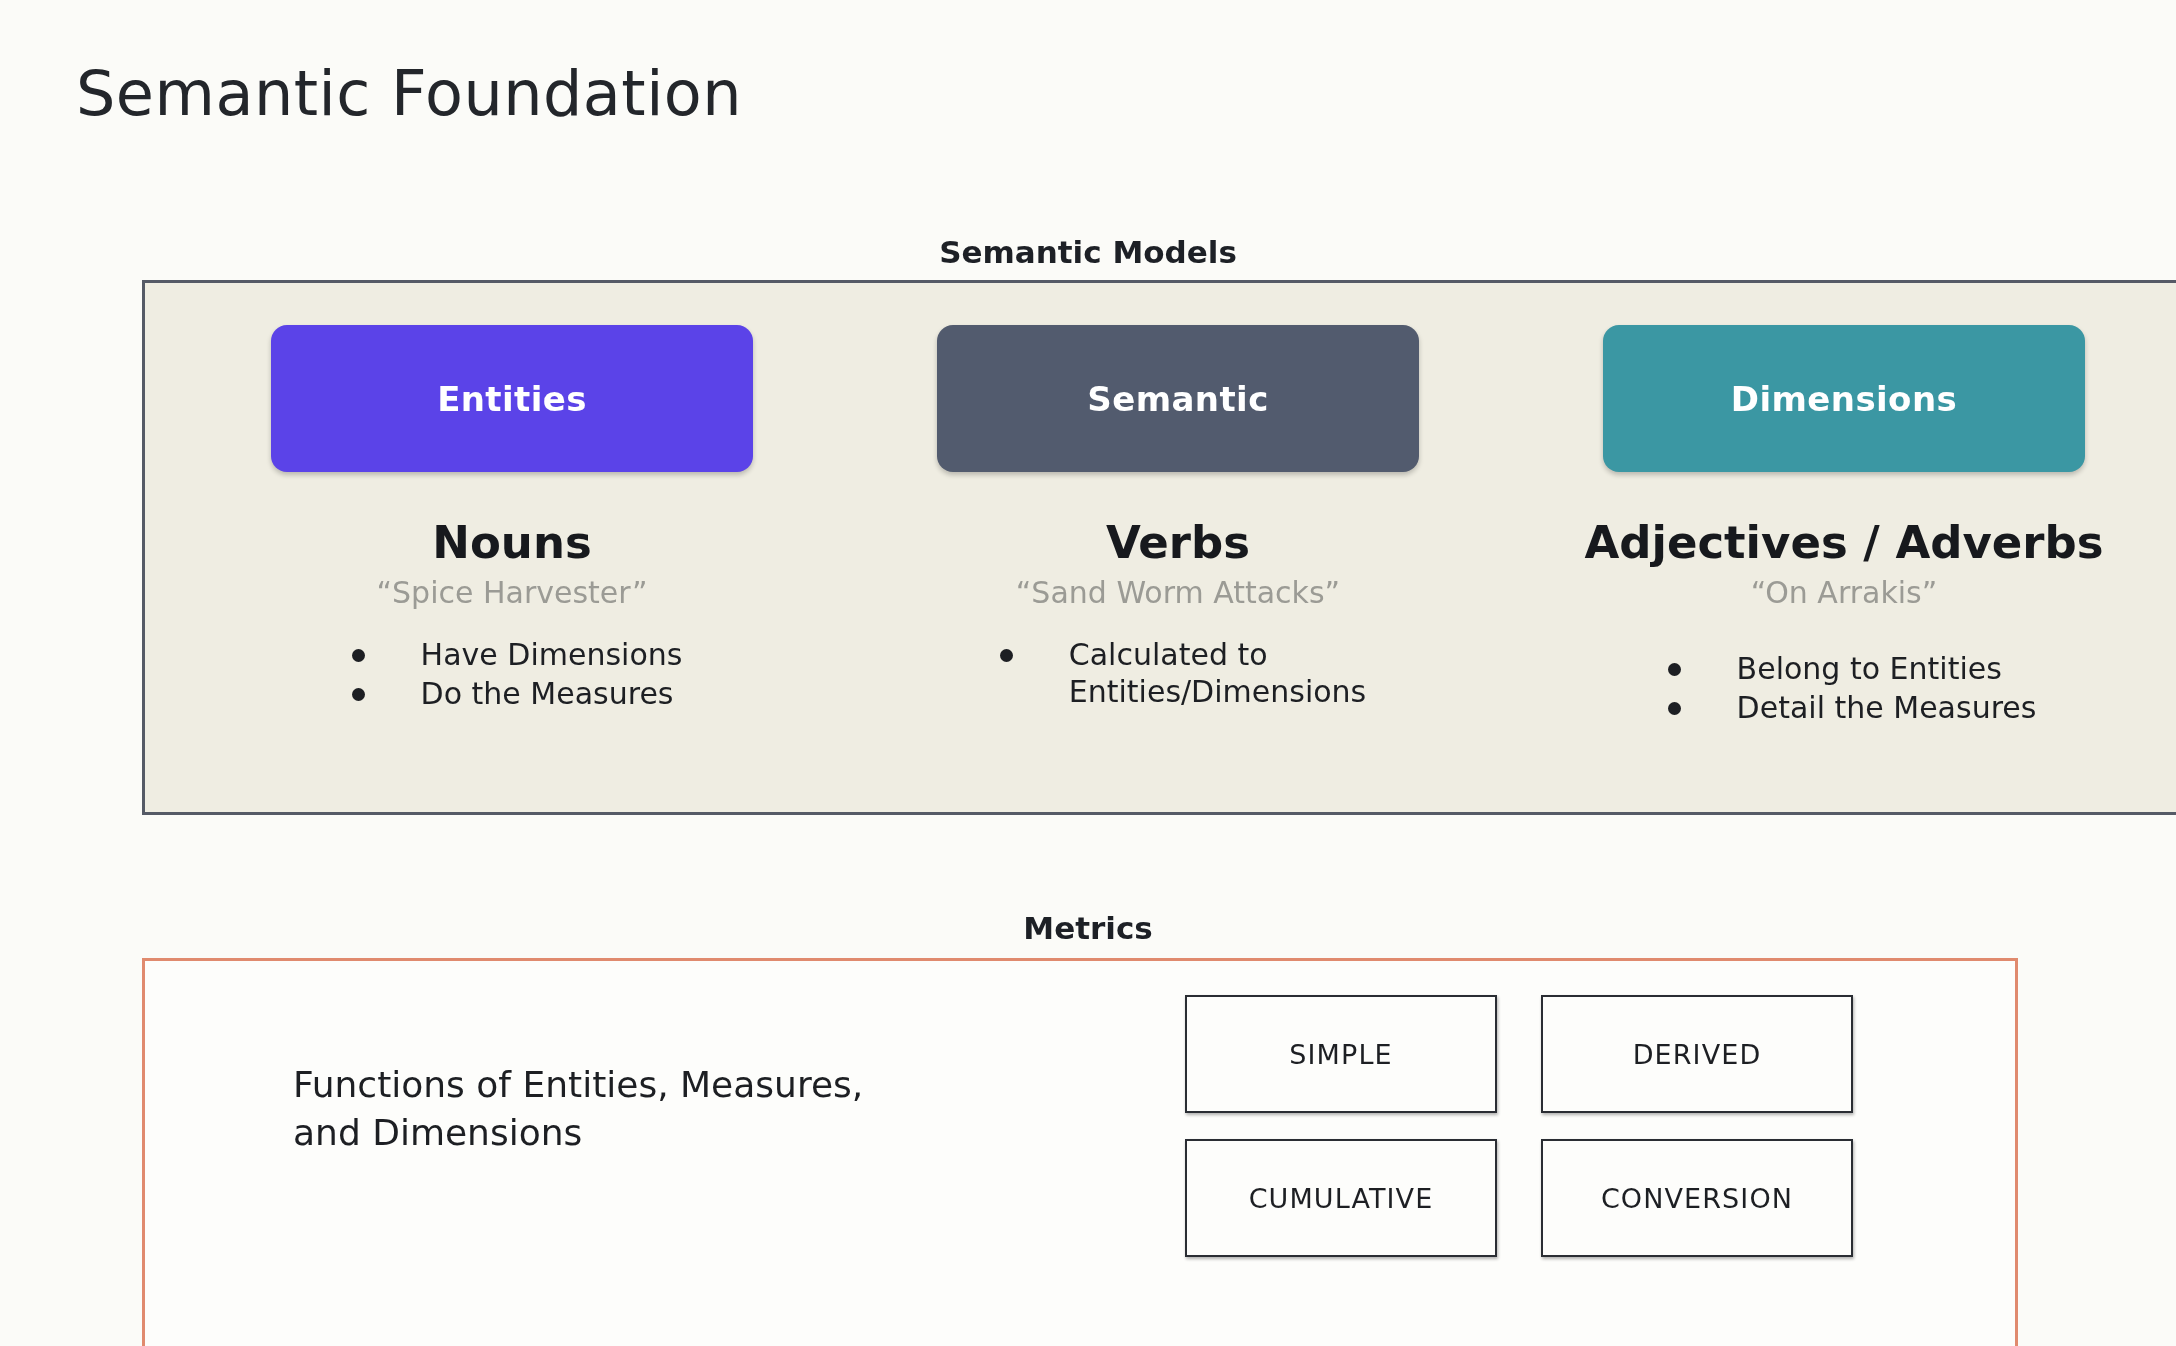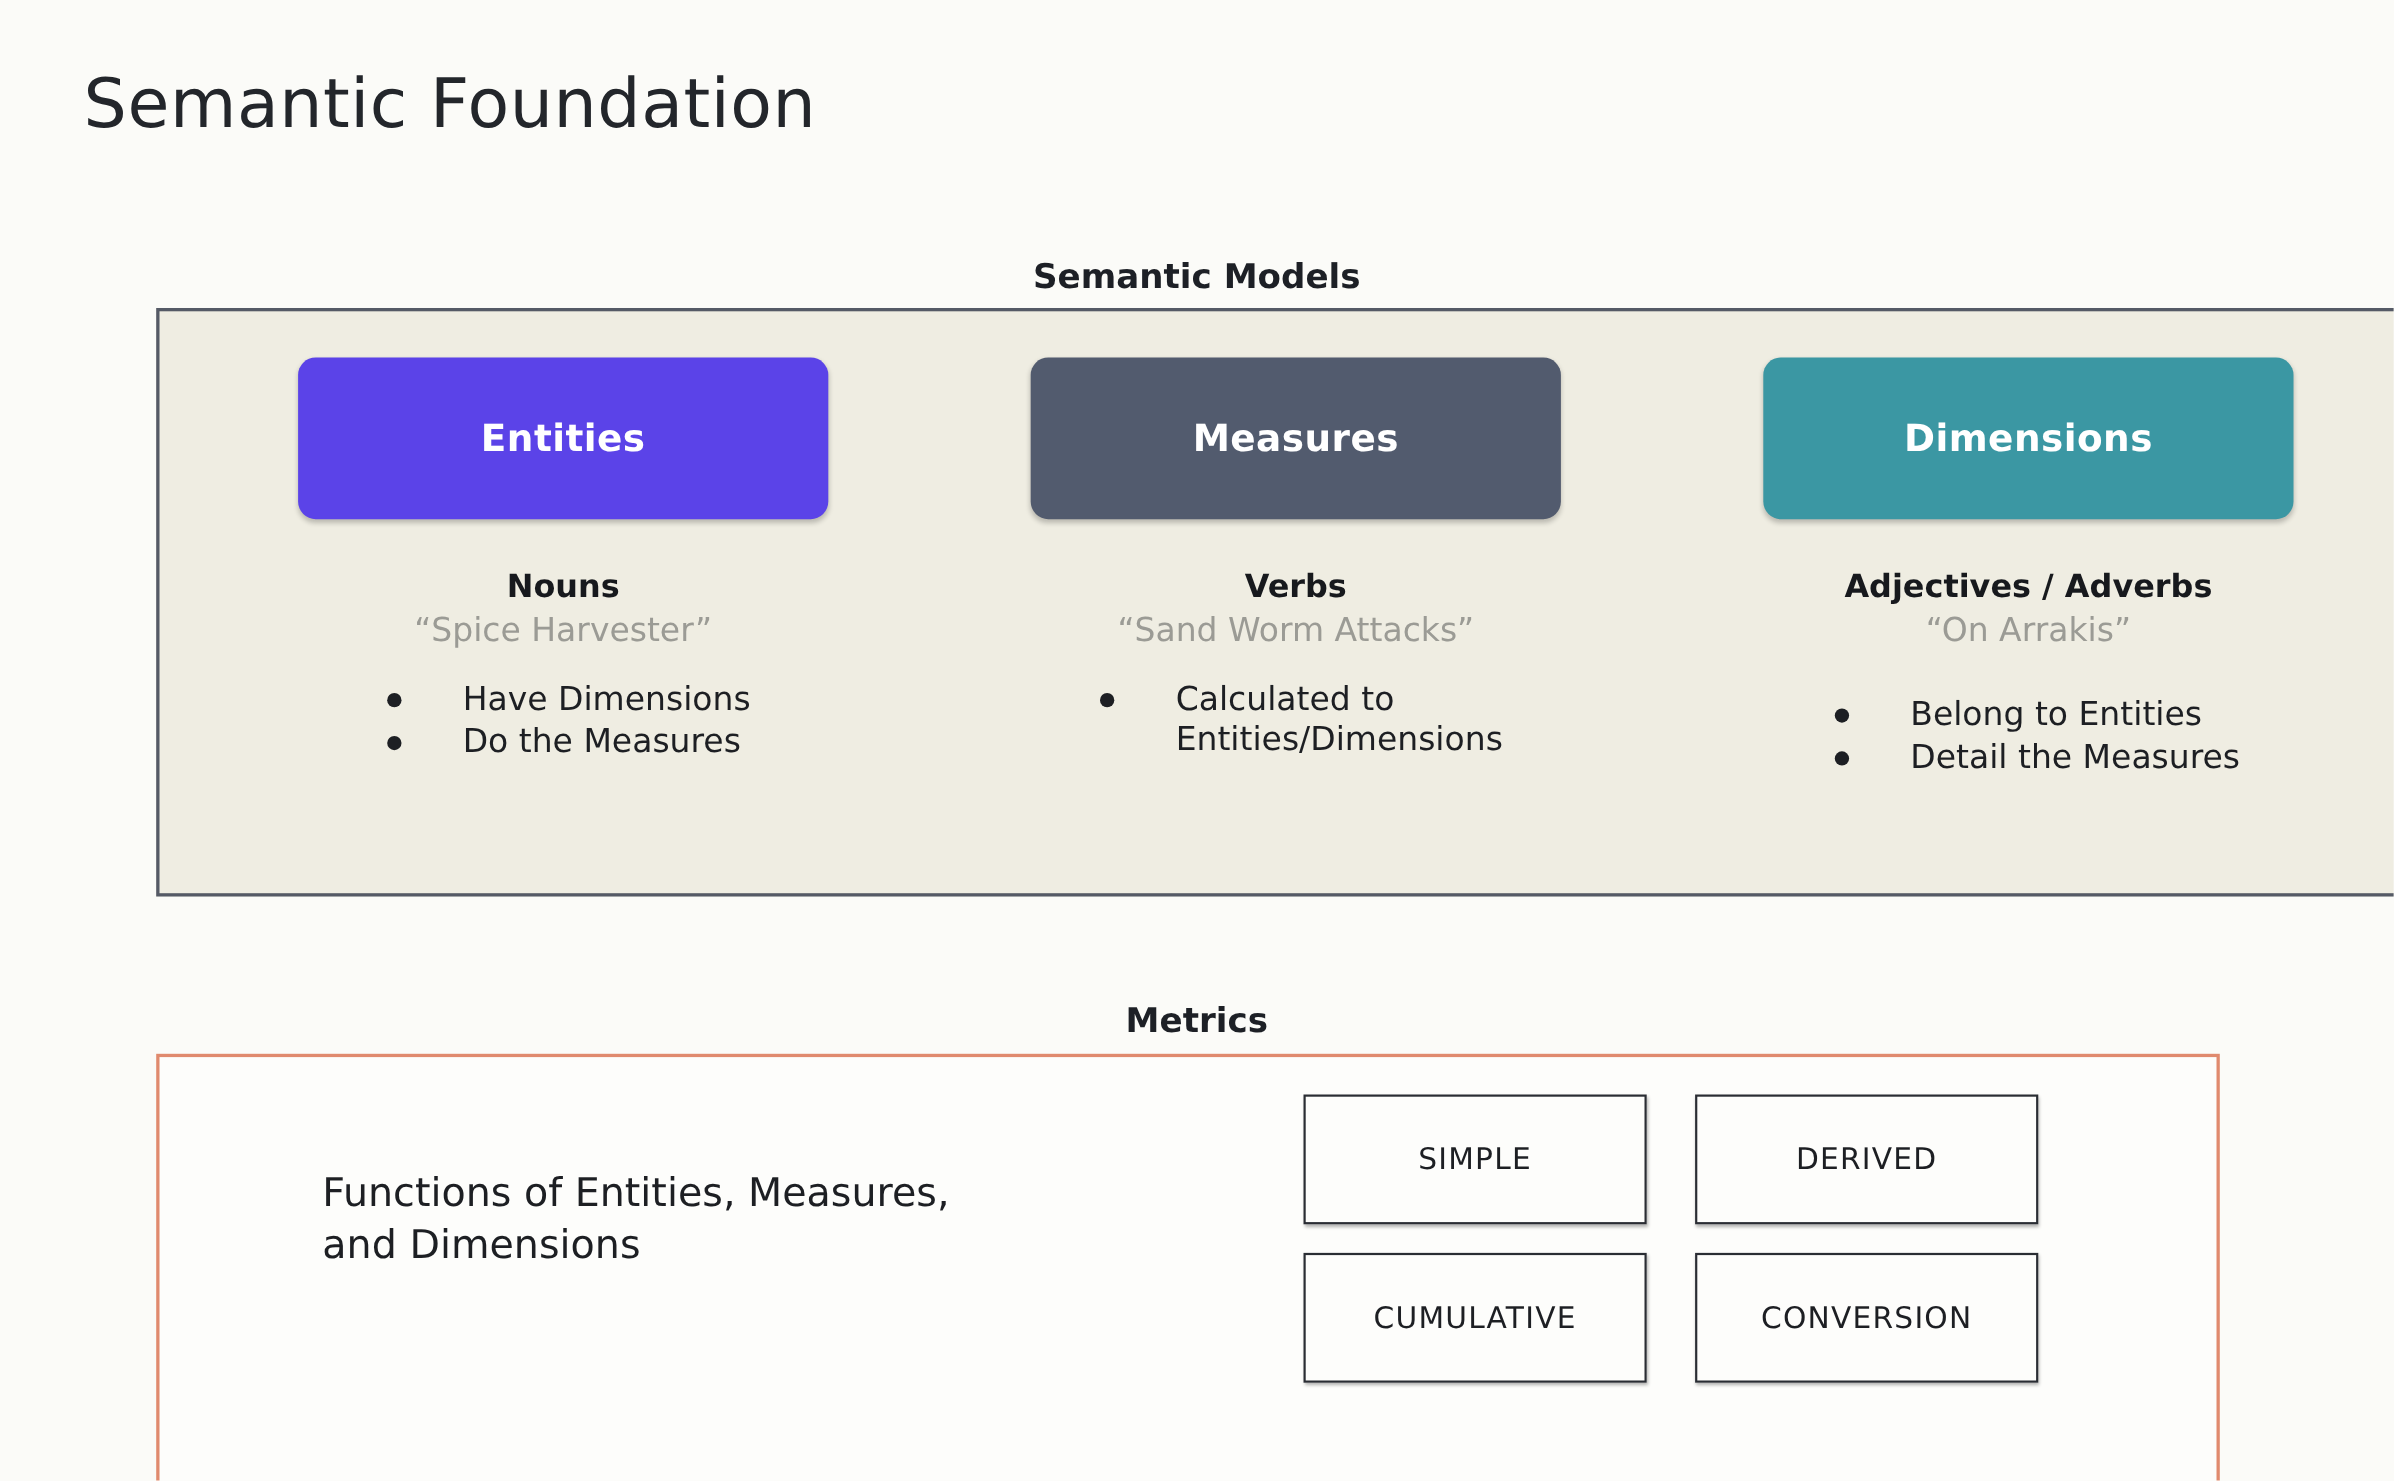--- a/index.html
+++ b/index.html
@@ -92,21 +92,21 @@
     letter-spacing: 0.4px;
     box-shadow: 0 3px 5px rgba(0,0,0,0.22);
     box-sizing: border-box;
   }
   .pill.entities   { background: #5b43e8; }
   .pill.measures   { background: #525b6e; }
   .pill.dimensions { background: #3b97a3; }
 
   .pos-title {
     margin-top: 44px;
-    font-size: 29px;
+    font-size: 45px;
     font-weight: 700;
     color: #17191d;
     text-align: right;
     white-space: nowrap;
   }
   .pos-example {
     margin-top: 6px;
     font-size: 30px;
     font-weight: 400;
     color: #9b9b95;
@@ -208,21 +208,21 @@
           <span class="btext">Have Dimensions</span>
         </li>
         <li>
           <span class="dot"></span>
           <span class="btext">Do the Measures</span>
         </li>
       </ul>
     </div>
 
     <div class="model-col" id="col-measures">
-      <div class="pill measures">Measures</div>
+      <div class="pill measures">Semantic</div>
       <div class="pos-title">Verbs</div>
       <div class="pos-example">“Sand Worm Attacks”</div>
       <ul class="bullets">
         <li>
           <span class="dot"></span>
           <span class="btext">Calculated to
 Entities/Dimensions</span>
         </li>
       </ul>
     </div>

